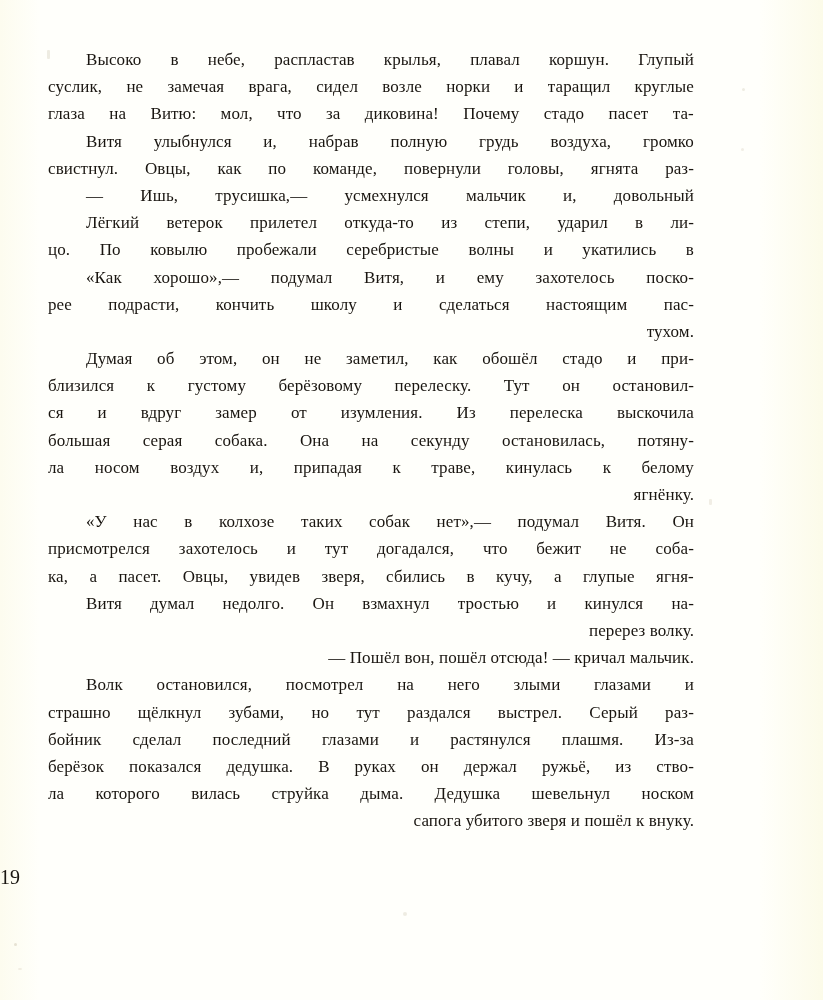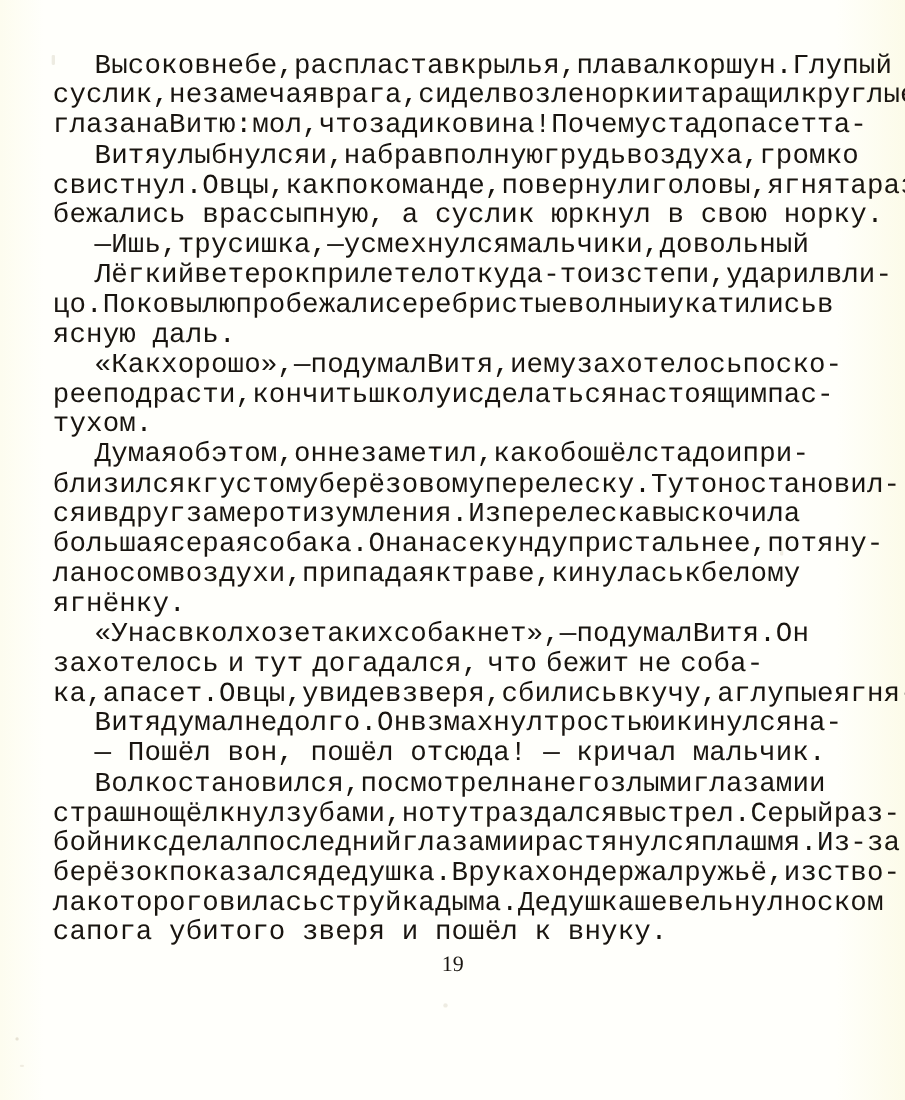--- a/index.html
+++ b/index.html
@@ -30,50 +30,50 @@
     left: 48px;
     top: 46px;
     width: 646px;
   }
 
   .para {
     margin: 0;
   }
   .para + .para {
     margin-top: 0px;
+    text-align: right;
   }
 
   
   .ln {
     display: block;
     height: 27.2px;
     line-height: 27.2px;
-    font-size: 25px;
+    font-size: 17px;
     white-space: nowrap;
     letter-spacing: 0.1px;
-    font-family: Liberation Mono, monospace;
   }
   
   .ln.j {
     display: flex;
     justify-content: space-between;
     white-space: normal;
   }
   .ln.j > span { white-space: pre; }
 
   
   .ln.indent { padding-left: 38px; }
   .ln.j.indent { padding-left: 38px; }
 
   .page-number {
     position: absolute;
     left: 0;
     right: 0;
     top: 866px;
-    text-align: center;
+    text-align: left;
     font-size: 20px;
     font-family: "Liberation Serif", "DejaVu Serif", serif;
     color: #191510;
   }
 
   
   .speck {
     position: absolute;
     background: #cfc8b4;
     opacity: .5;
@@ -146,21 +146,20 @@
         <span>свистнул.</span>
         <span>Овцы,</span>
         <span>как</span>
         <span>по</span>
         <span>команде,</span>
         <span>повернули</span>
         <span>головы,</span>
         <span>ягнята</span>
         <span>раз-</span>
       </span>
-      <span class="ln">бежались врассыпную, а суслик юркнул в свою норку.</span>
     </p>
     <p class="para">
       <span class="ln j indent">
         <span>—</span>
         <span>Ишь,</span>
         <span>трусишка,—</span>
         <span>усмехнулся</span>
         <span>мальчик</span>
         <span>и,</span>
         <span>довольный</span>
@@ -182,21 +181,20 @@
         <span>цо.</span>
         <span>По</span>
         <span>ковылю</span>
         <span>пробежали</span>
         <span>серебристые</span>
         <span>волны</span>
         <span>и</span>
         <span>укатились</span>
         <span>в</span>
       </span>
-      <span class="ln">ясную даль.</span>
     </p>
     <p class="para">
       <span class="ln j indent">
         <span>«Как</span>
         <span>хорошо»,—</span>
         <span>подумал</span>
         <span>Витя,</span>
         <span>и</span>
         <span>ему</span>
         <span>захотелось</span>
@@ -249,21 +247,21 @@
         <span>перелеска</span>
         <span>выскочила</span>
       </span>
       <span class="ln j">
         <span>большая</span>
         <span>серая</span>
         <span>собака.</span>
         <span>Она</span>
         <span>на</span>
         <span>секунду</span>
-        <span>пристальнее,</span>
+        <span>остановилась,</span>
         <span>потяну-</span>
       </span>
       <span class="ln j">
         <span>ла</span>
         <span>носом</span>
         <span>воздух</span>
         <span>и,</span>
         <span>припадая</span>
         <span>к</span>
         <span>траве,</span>
@@ -280,20 +278,21 @@
         <span>в</span>
         <span>колхозе</span>
         <span>таких</span>
         <span>собак</span>
         <span>нет»,—</span>
         <span>подумал</span>
         <span>Витя.</span>
         <span>Он</span>
       </span>
       <span class="ln j">
+        <span>присмотрелся</span>
         <span>захотелось</span>
         <span>и</span>
         <span>тут</span>
         <span>догадался,</span>
         <span>что</span>
         <span>бежит</span>
         <span>не</span>
         <span>соба-</span>
       </span>
       <span class="ln j">
@@ -316,20 +315,21 @@
         <span>Витя</span>
         <span>думал</span>
         <span>недолго.</span>
         <span>Он</span>
         <span>взмахнул</span>
         <span>тростью</span>
         <span>и</span>
         <span>кинулся</span>
         <span>на-</span>
       </span>
+      <span class="ln">перерез волку.</span>
     </p>
     <p class="para">
       <span class="ln indent">— Пошёл вон, пошёл отсюда! — кричал мальчик.</span>
     </p>
     <p class="para">
       <span class="ln j indent">
         <span>Волк</span>
         <span>остановился,</span>
         <span>посмотрел</span>
         <span>на</span>

